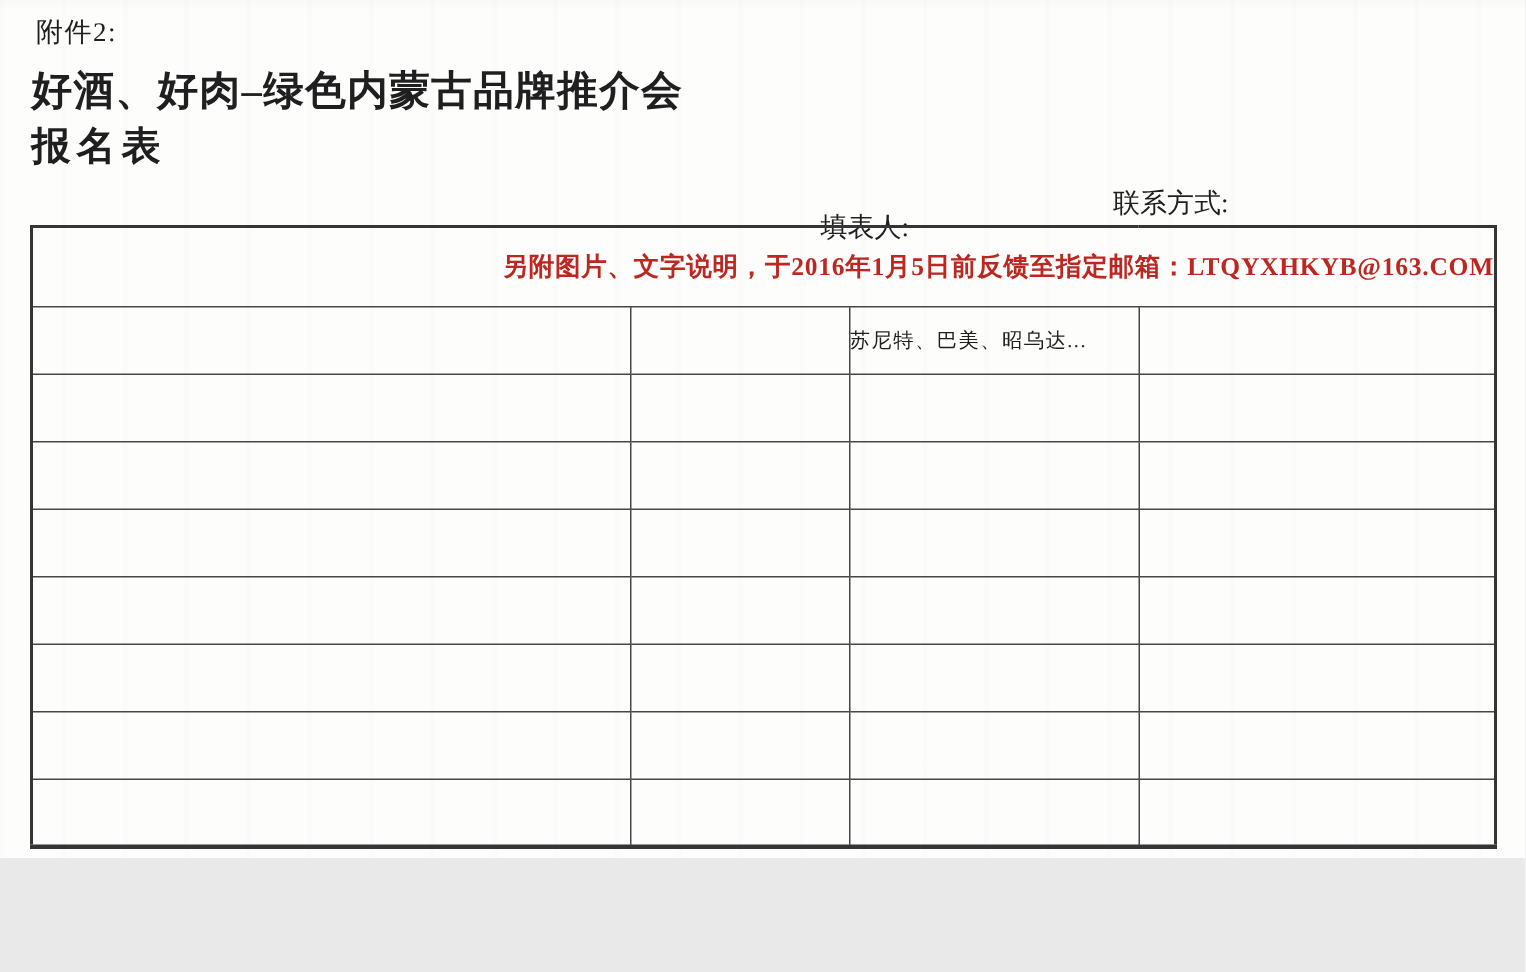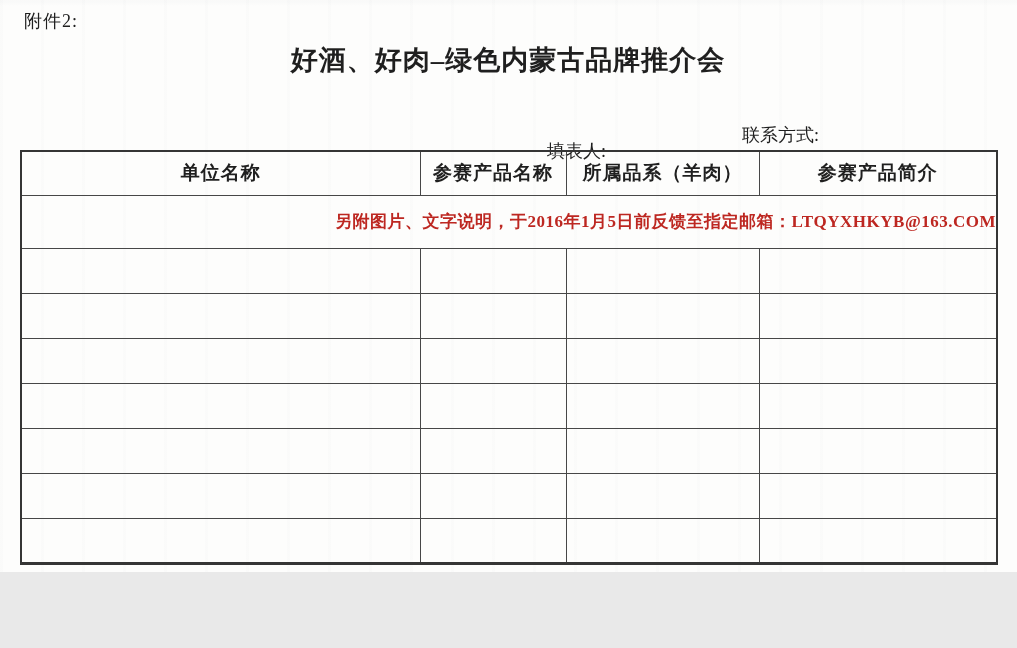--- a/index.html
+++ b/index.html
@@ -24,21 +24,21 @@
     top: 9px;
     left: 24px;
     font-size: 18px;
     letter-spacing: 1px;
   }
   .title-block {
     position: absolute;
     top: 42px;
     left: 21px;
     width: 974px;
-    text-align: center;
+    text-align: left;
     font-weight: bold;
     line-height: 37px;
   }
   .title-line1 { font-size: 27px; letter-spacing: 1px; }
   .title-line2 { font-size: 26px; letter-spacing: 4px; }
   .filler-row {
     position: absolute;
     top: 123px;
     left: 0;
     width: 1017px;
@@ -91,46 +91,47 @@
 </style>
 </head>
 <body>
 
 <div id="page">
 
   <div class="attachment">附件2:</div>
 
   <div class="title-block">
     <div class="title-line1">好酒、好肉–绿色内蒙古品牌推介会</div>
+    <div class="title-line2">报名表</div>
   </div>
 
   <div class="filler-row">
     <span class="filler-label">填表人:</span>
     <span class="contact-label">联系方式:</span>
   </div>
 
   <table class="reg-table">
     <colgroup>
       <col style="width:399px">
       <col style="width:146px">
       <col style="width:193px">
       <col style="width:238px">
     </colgroup>
     <tbody>
-      <tr class="header-row">
-        <th>单位名称</th>
-        <th>参赛产品名称</th>
-        <th>所属品系（羊肉）</th>
-        <th>参赛产品简介</th>
-      </tr>
 
       <tr class="notice-row">
         <td colspan="4" style="color:#bd2721;">另附图片、文字说明，于2016年1月5日前反馈至指定邮箱：LTQYXHKYB@163.COM</td>
       </tr>
 
+      <tr class="data-row">
+        <td></td>
+        <td></td>
+        <td class="cell-breed">苏尼特、巴美、昭乌达...</td>
+        <td></td>
+      </tr>
       <tr class="data-row">
         <td></td>
         <td></td>
         <td class="cell-breed"></td>
         <td></td>
       </tr>
       <tr class="data-row">
         <td></td>
         <td></td>
         <td class="cell-breed"></td>

